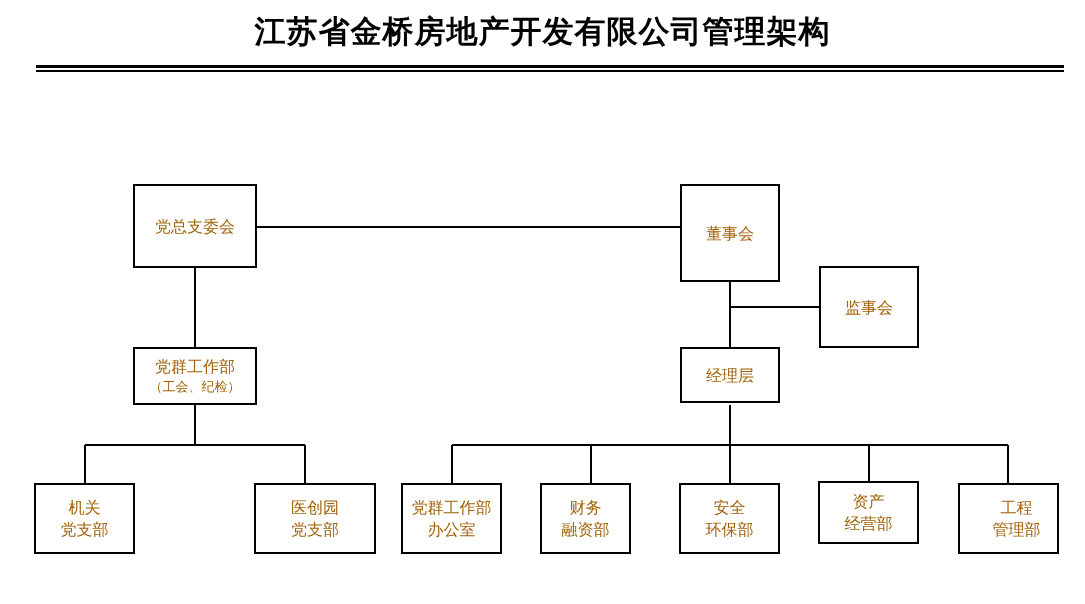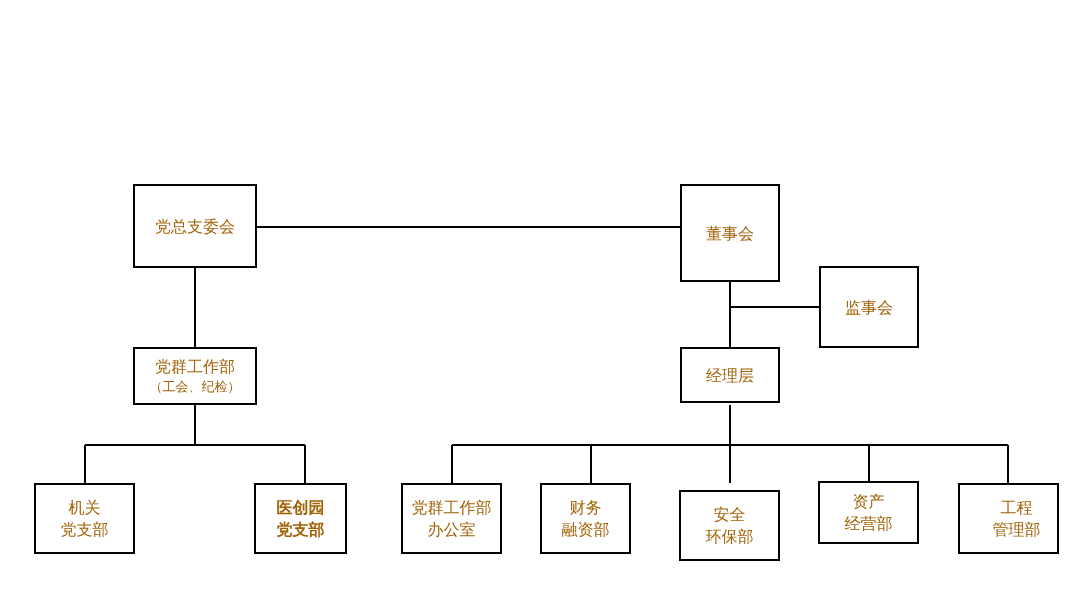--- a/index.html
+++ b/index.html
@@ -111,20 +111,27 @@
   }
   .node.two-line .line1 {
     margin-bottom: 1px;
   }
 </style>
 </head>
 <body>
 
 <div id="page">
 
+  <div id="title-block">
+    <div id="chart-title">江苏省金桥房地产开发有限公司管理架构</div>
+    <div id="title-rule">
+      <div class="rule-thick"></div>
+      <div class="rule-thin"></div>
+    </div>
+  </div>
 
   <div id="org-chart">
     <svg id="connectors" viewBox="0 0 1085 604" width="1085" height="604" xmlns="http://www.w3.org/2000/svg">
         <line x1="257" y1="227" x2="680" y2="227" stroke="#000000" stroke-width="2.6" shape-rendering="crispEdges"></line>
         <line x1="195" y1="268" x2="195" y2="347" stroke="#000000" stroke-width="2.6" shape-rendering="crispEdges"></line>
         <line x1="730" y1="268" x2="730" y2="347" stroke="#000000" stroke-width="2.6" shape-rendering="crispEdges"></line>
         <line x1="730" y1="307" x2="819" y2="307" stroke="#000000" stroke-width="2.6" shape-rendering="crispEdges"></line>
         <line x1="195" y1="405" x2="195" y2="445" stroke="#000000" stroke-width="2.6" shape-rendering="crispEdges"></line>
         <line x1="85" y1="445" x2="305" y2="445" stroke="#000000" stroke-width="2.6" shape-rendering="crispEdges"></line>
         <line x1="85" y1="445" x2="85" y2="483" stroke="#000000" stroke-width="2.6" shape-rendering="crispEdges"></line>
@@ -151,33 +158,33 @@
           <span class="line1">党群工作部</span>
           <span class="line2">（工会、纪检）</span>
         </div>
         <div class="node" style="left: 680px; top: 347px; width: 100px; height: 56px;">
           <span class="line1">经理层</span>
         </div>
         <div class="node two-line" style="left: 34px; top: 483px; width: 101px; height: 71px;">
           <span class="line1">机关</span>
           <span class="line2">党支部</span>
         </div>
-        <div class="node two-line" style="left: 254px; top: 483px; width: 93px; height: 71px; font-weight: bold;">
+        <div class="node two-line" style="left: 254px; top: 483px; width: 122px; height: 71px;">
           <span class="line1">医创园</span>
           <span class="line2">党支部</span>
         </div>
         <div class="node two-line" style="left: 401px; top: 483px; width: 101px; height: 71px;">
           <span class="line1">党群工作部</span>
           <span class="line2">办公室</span>
         </div>
         <div class="node two-line" style="left: 540px; top: 483px; width: 91px; height: 71px;">
           <span class="line1">财务</span>
           <span class="line2">融资部</span>
         </div>
-        <div class="node two-line" style="left: 679px; top: 483px; width: 101px; height: 71px; margin-top: 7px;">
+        <div class="node two-line" style="left: 679px; top: 483px; width: 101px; height: 71px;">
           <span class="line1">安全</span>
           <span class="line2">环保部</span>
         </div>
         <div class="node two-line" style="left: 818px; top: 481px; width: 101px; height: 63px;">
           <span class="line1">资产</span>
           <span class="line2">经营部</span>
         </div>
         <div class="node two-line" style="left: 958px; top: 483px; width: 101px; height: 71px; padding-left: 16px;">
           <span class="line1">工程</span>
           <span class="line2">管理部</span>

